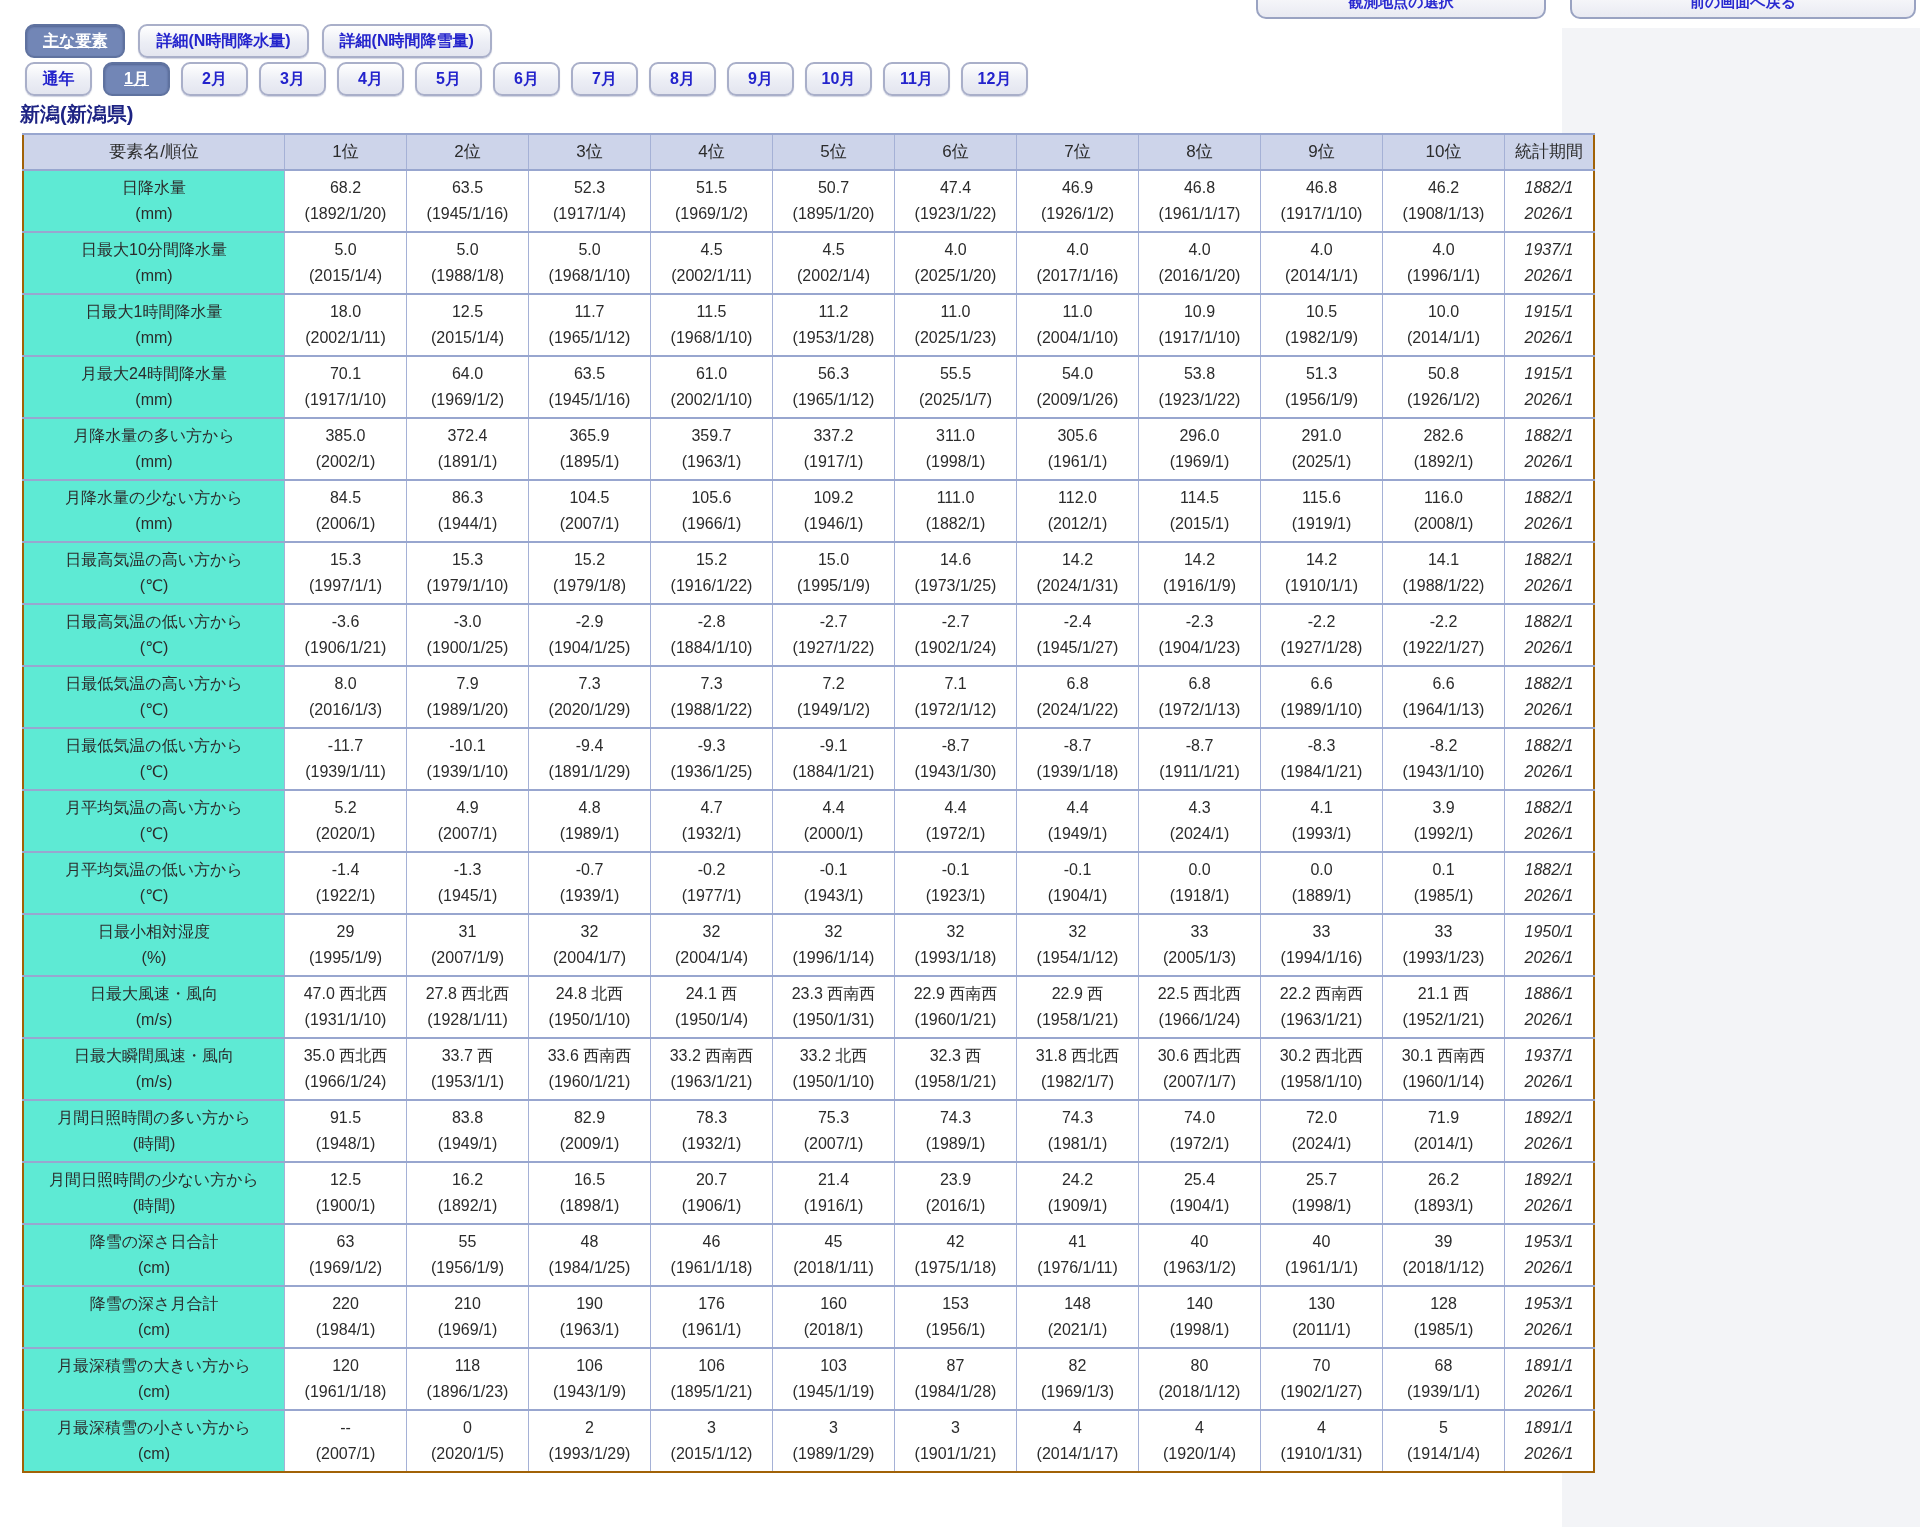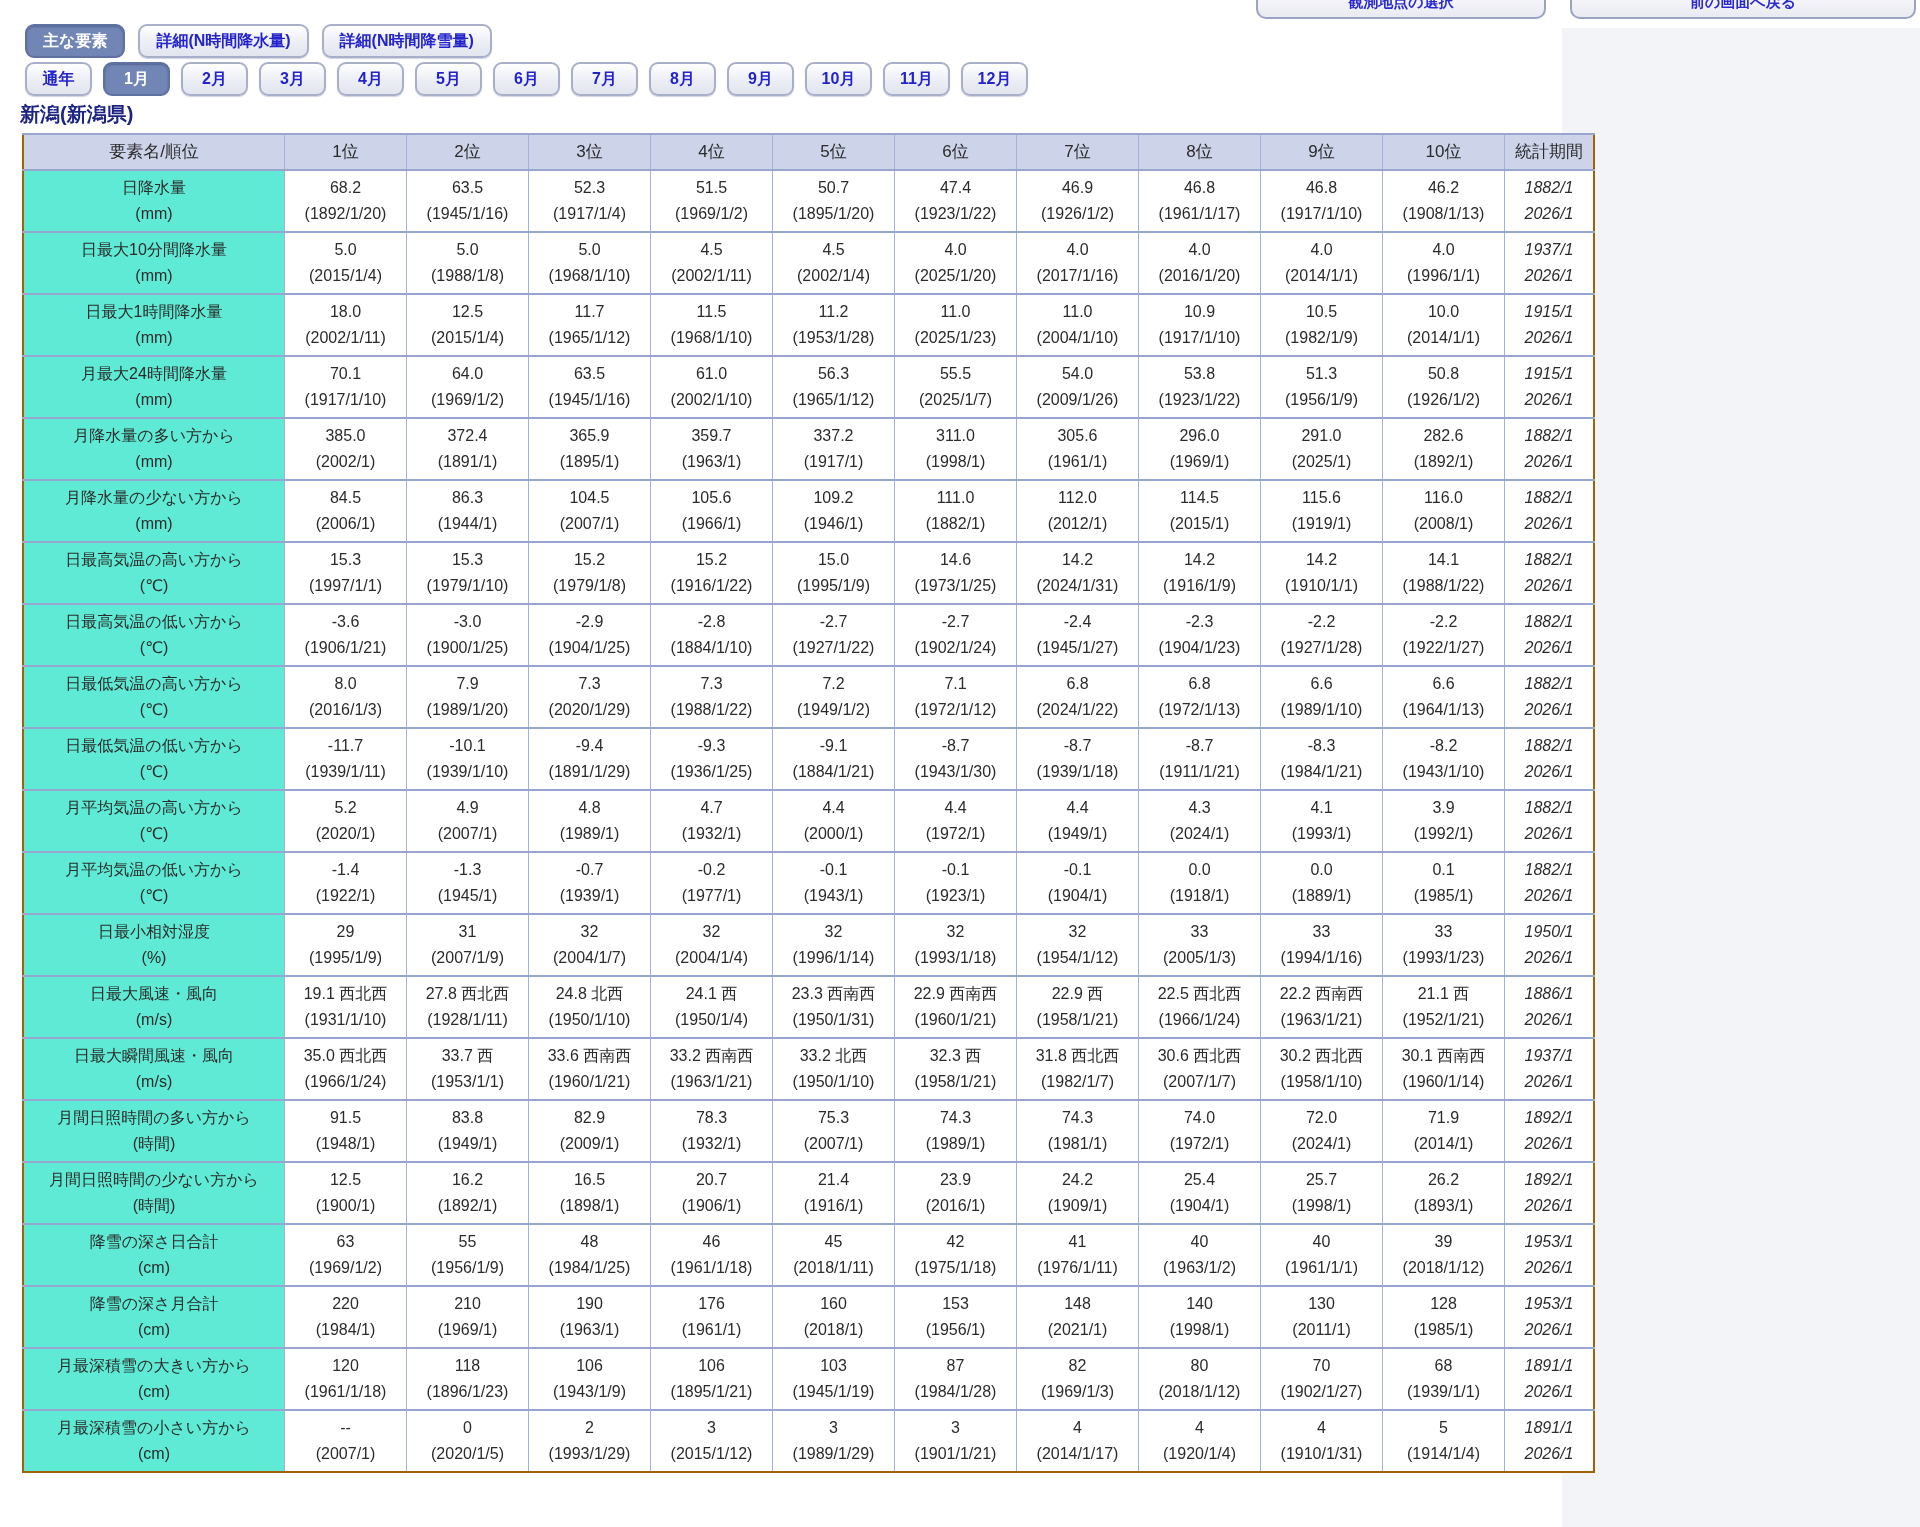--- a/index.html
+++ b/index.html
@@ -14,20 +14,21 @@
     display:inline-block;box-sizing:border-box;cursor:pointer;
     border:2px solid #a9afc9;border-radius:9px;
     background:linear-gradient(#ffffff,#eceef5 55%,#e3e5ef);
     color:#2323cc;font-weight:bold;font-size:16px;line-height:1;
     padding:7px 16px;text-align:center;white-space:nowrap;
     box-shadow:0 1px 1px rgba(120,130,170,.35);
   }
   .btn.selected{
     background:#7286b6;border-color:#5f729f;color:#ffffff;
     box-shadow:inset 0 1px 2px rgba(40,55,100,.4);
+    text-decoration:underline;
   }
   .view-tabs{position:absolute;left:25px;top:24px;display:flex;gap:13px;}
   .month-tabs{position:absolute;left:25px;top:62px;display:flex;gap:11px;}
   .month-tabs .btn{width:67px;padding:7px 0;}
   .cut-btn{
     position:absolute;top:-17px;height:36px;box-sizing:border-box;cursor:pointer;
     border:2px solid #9aa3c2;border-radius:10px;
     background:linear-gradient(#ffffff,#e9eaf2);
     color:#2a2ad0;font-weight:bold;font-size:15px;line-height:34px;
     text-align:center;overflow:hidden;white-space:nowrap;
@@ -770,21 +771,21 @@
           <div>1950/1</div>
           <div>2026/1</div>
         </td>
       </tr>
       <tr>
         <th>
           <div>日最大風速・風向</div>
           <div>(m/s)</div>
         </th>
         <td>
-          <div>19.1 西北西</div>
+          <div>47.0 西北西</div>
           <div>(1931/1/10)</div>
         </td>
         <td>
           <div>27.8 西北西</div>
           <div>(1928/1/11)</div>
         </td>
         <td>
           <div>24.8 北西</div>
           <div>(1950/1/10)</div>
         </td>

